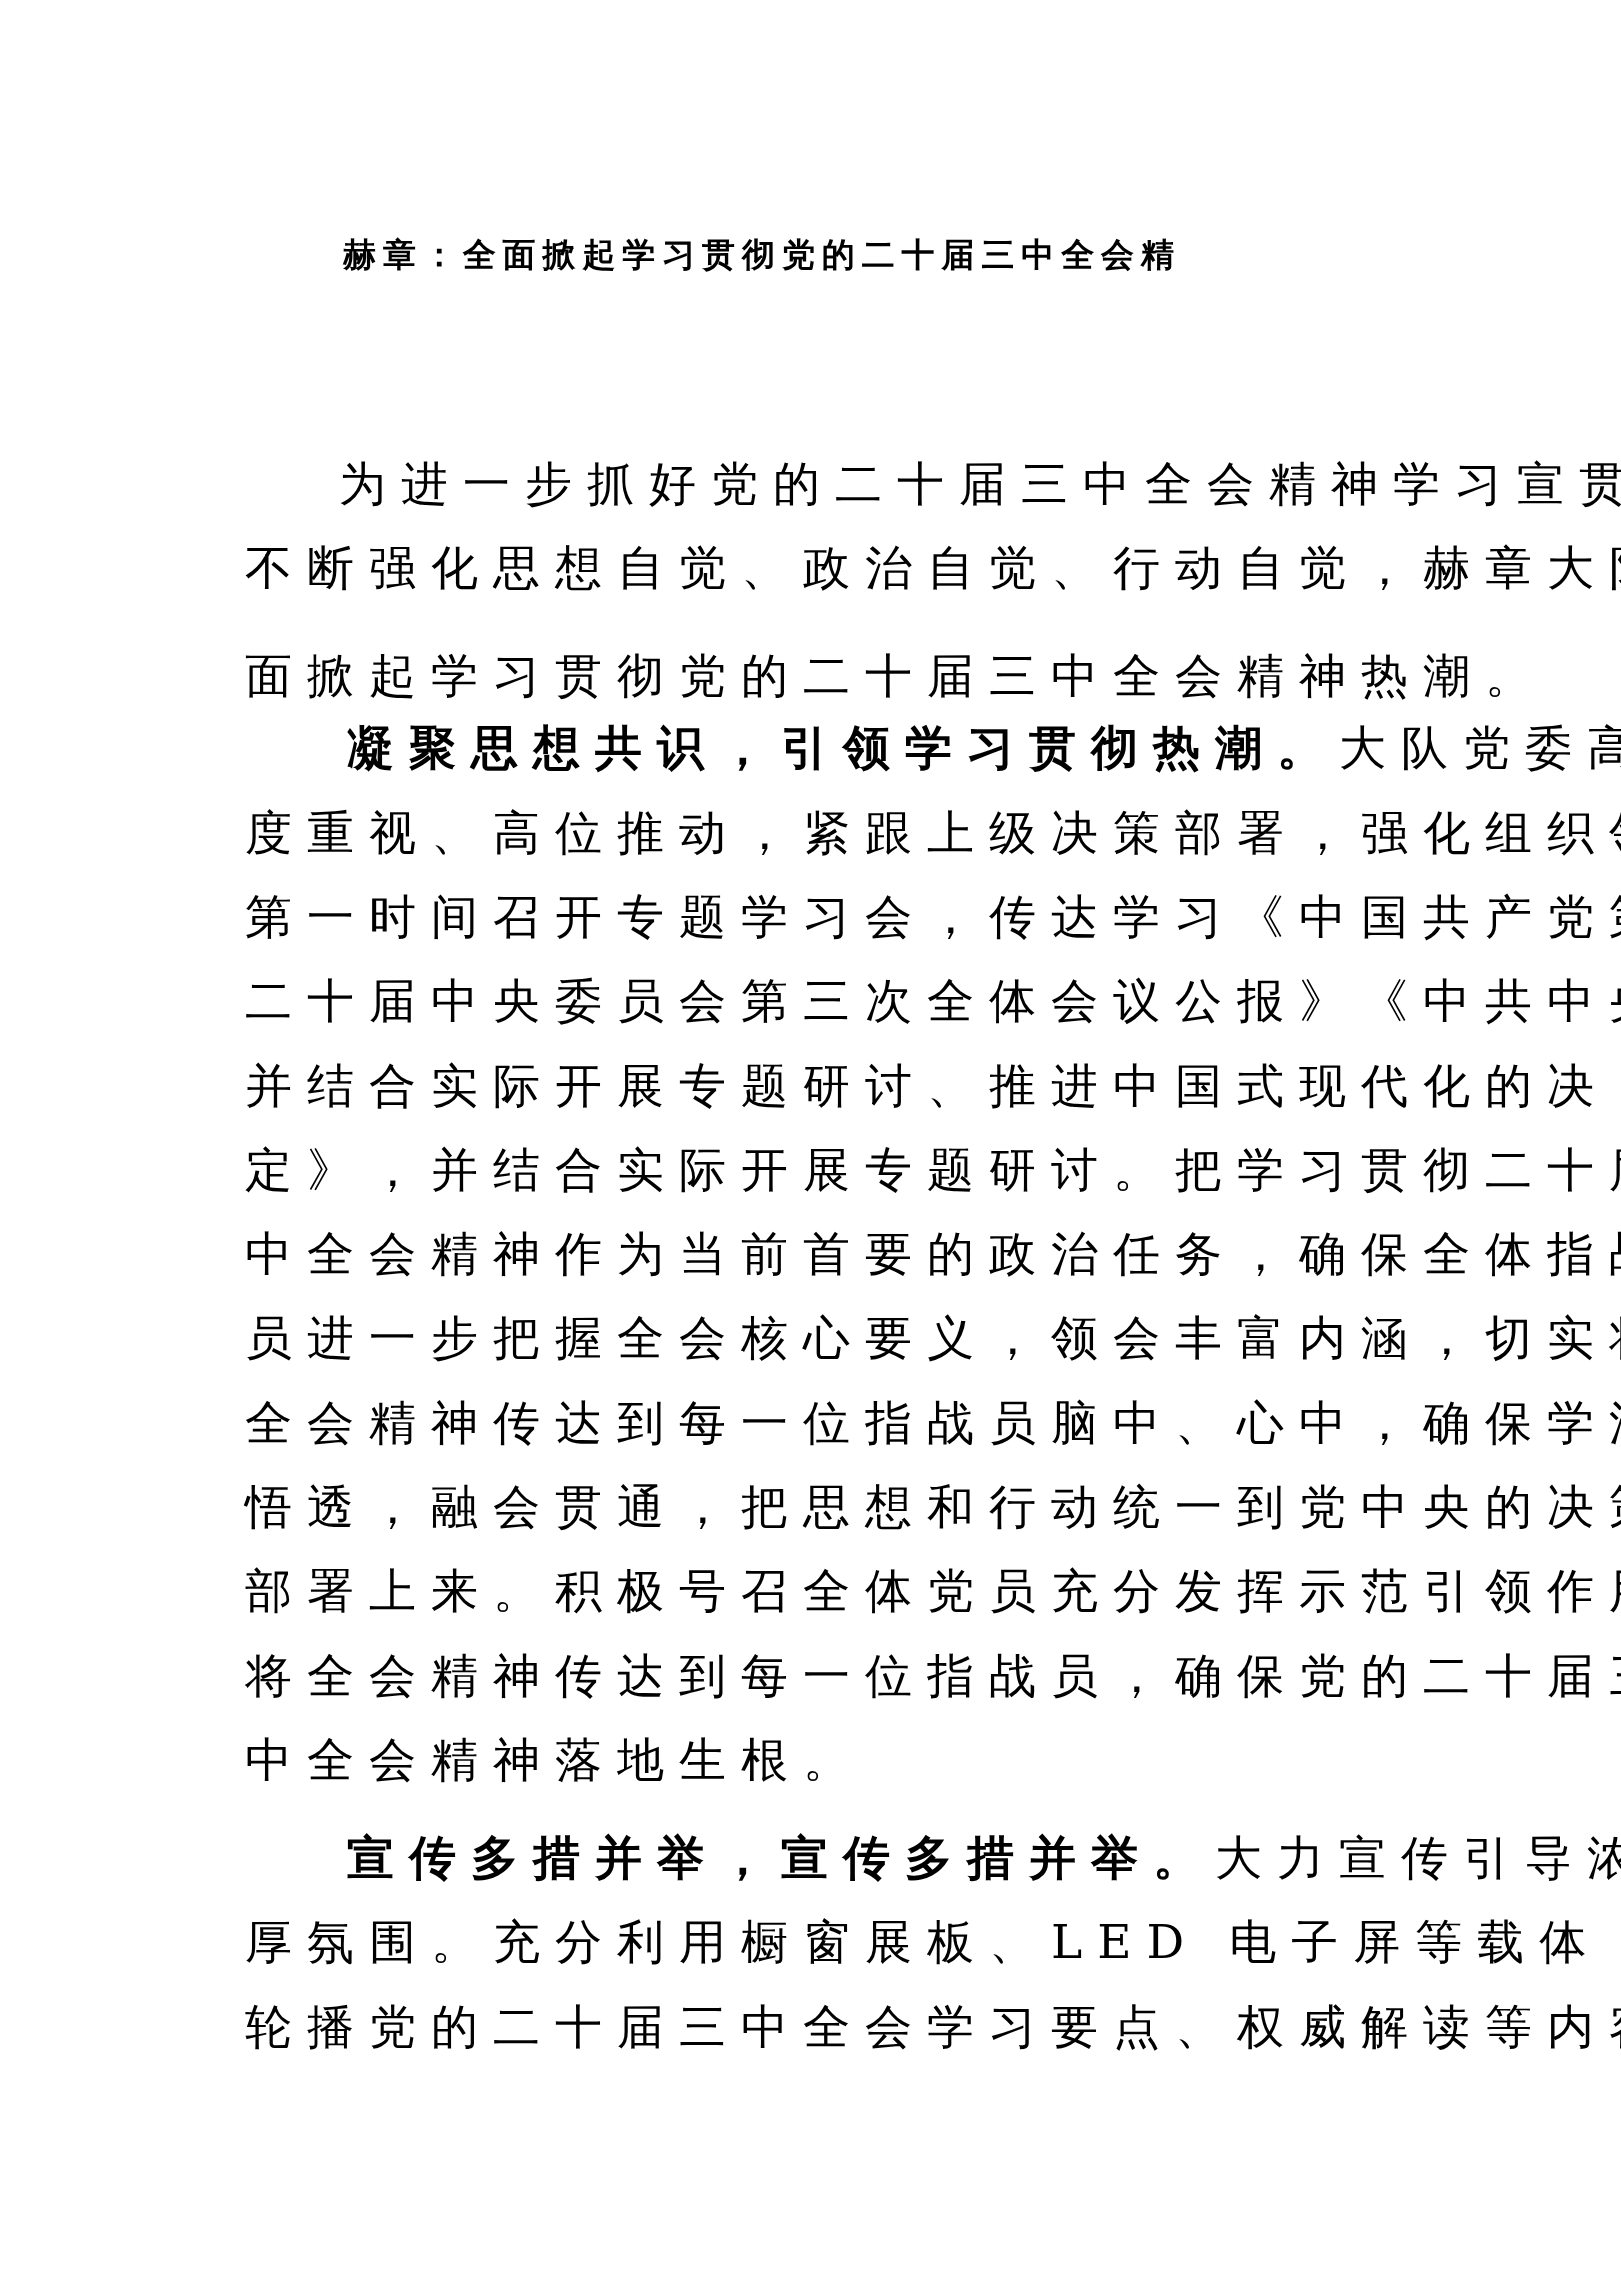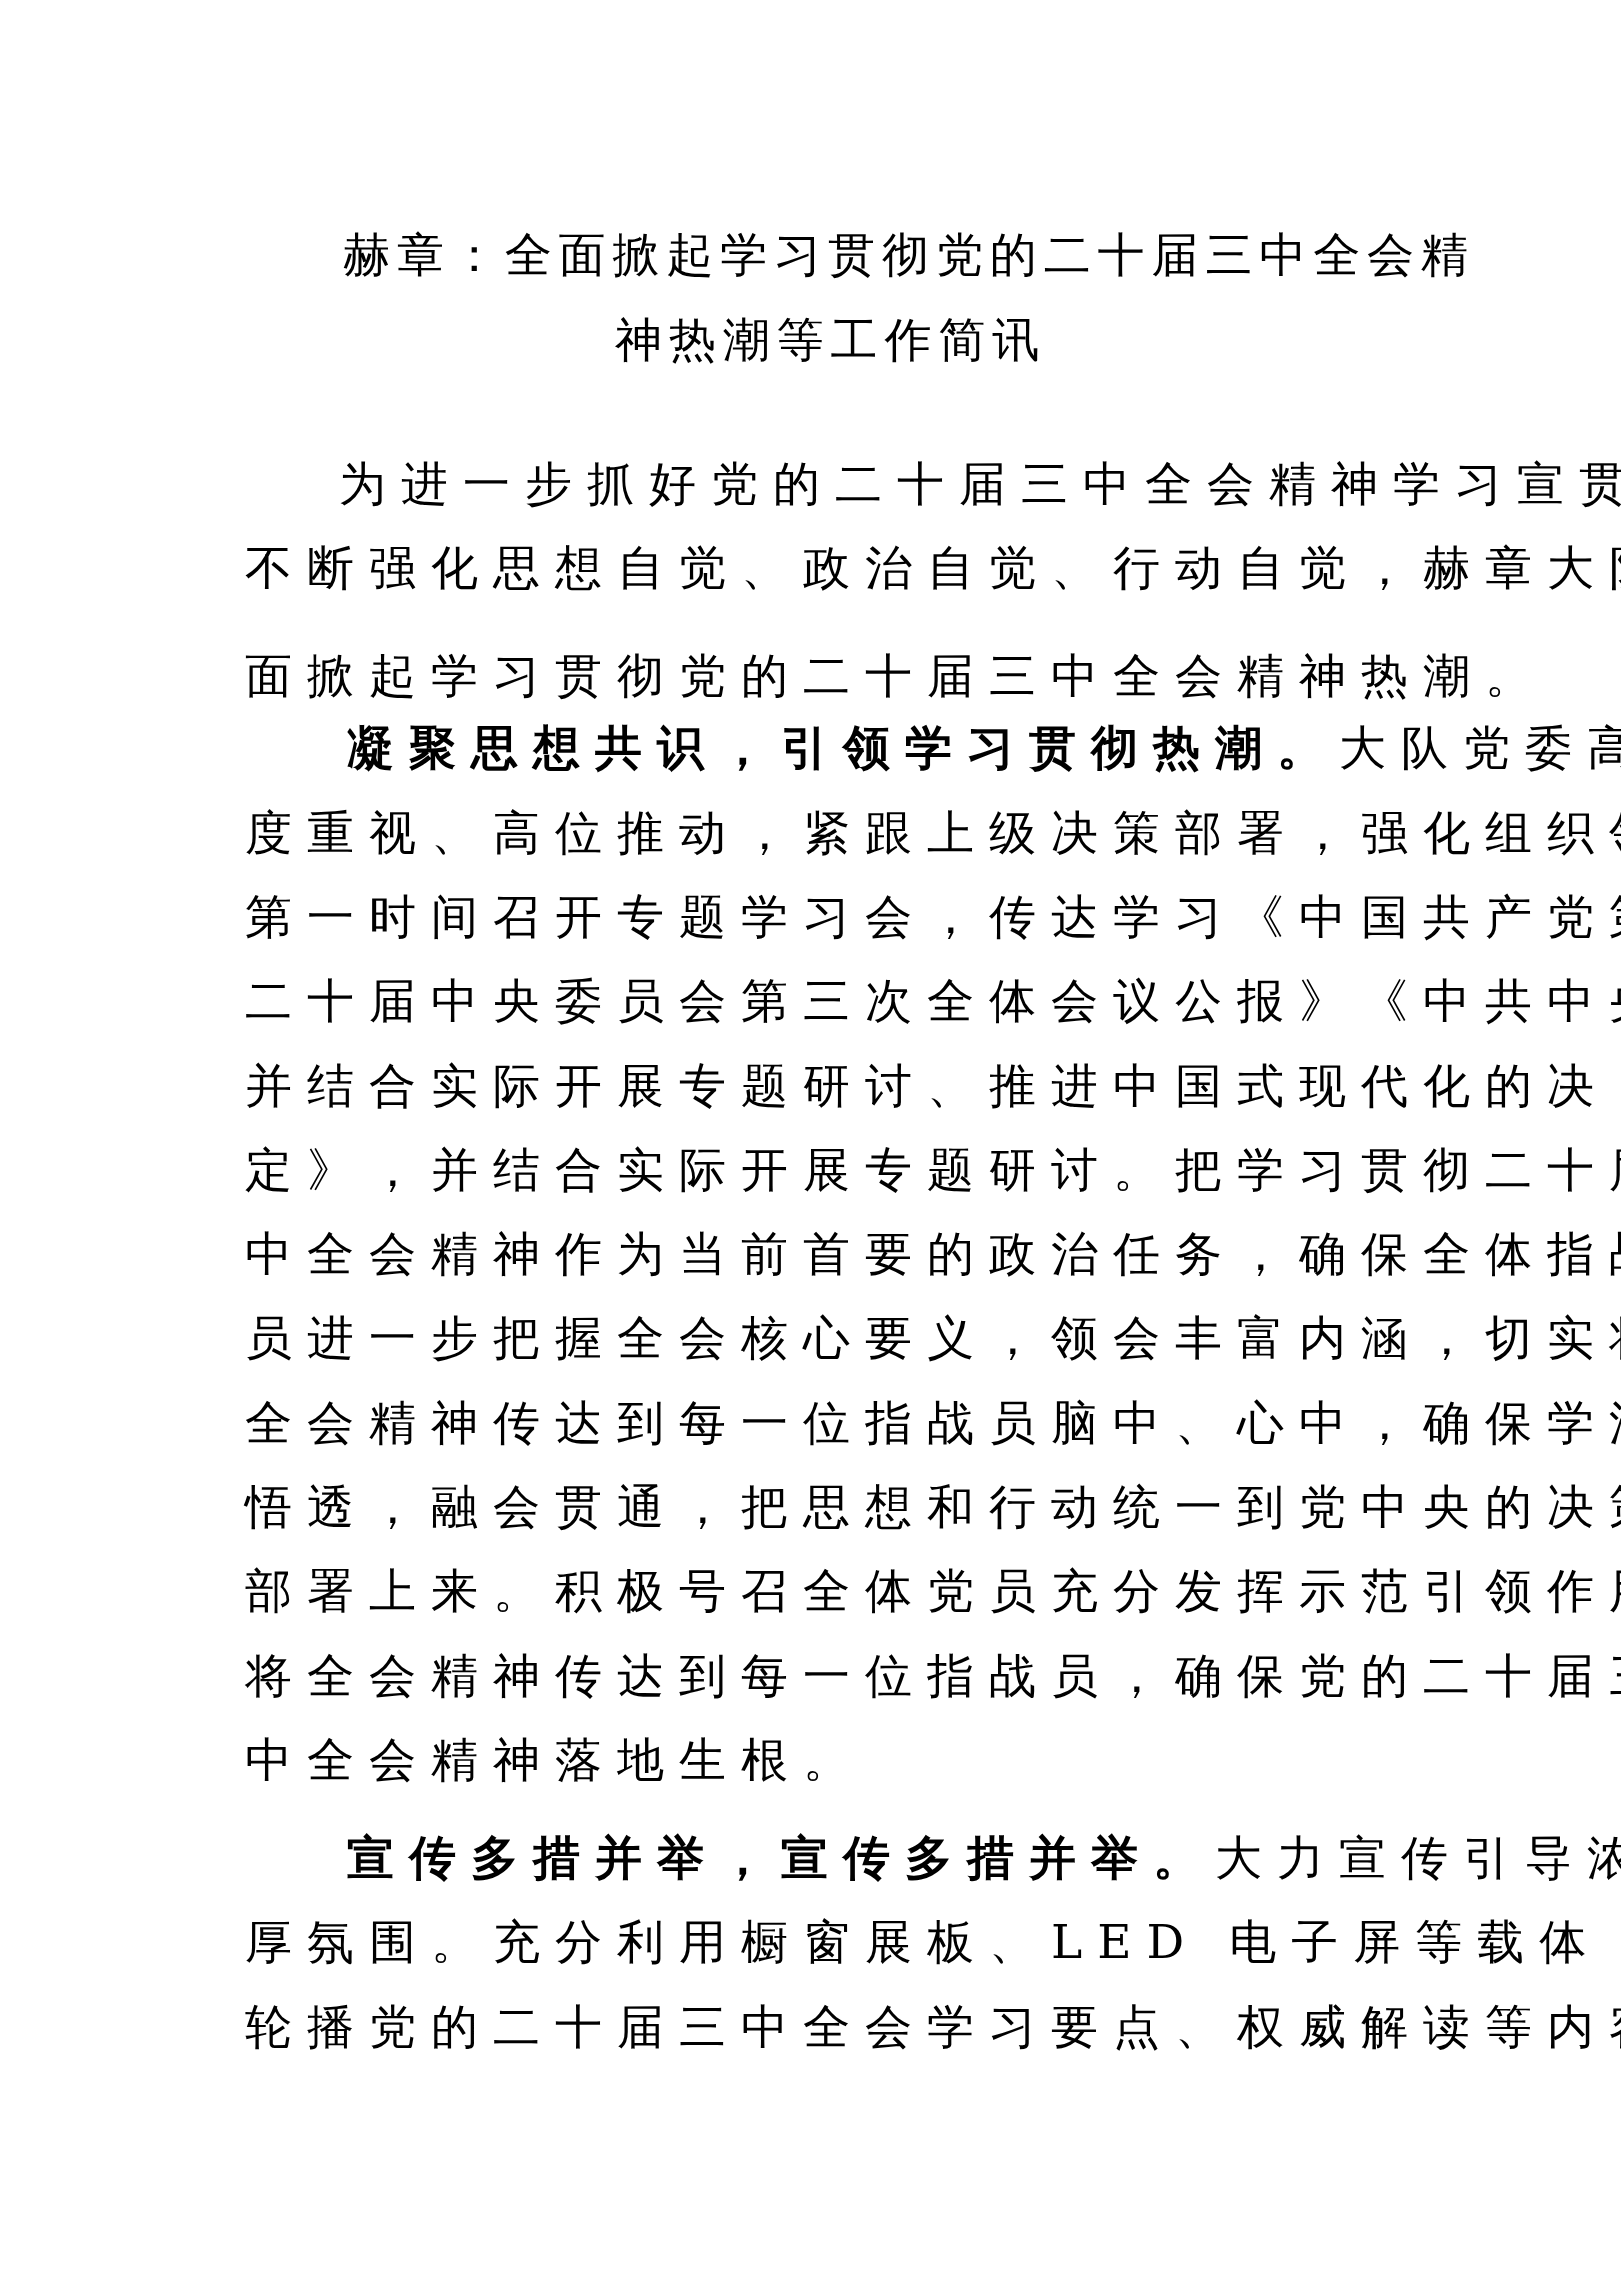--- a/index.html
+++ b/index.html
@@ -17,25 +17,25 @@
   }
   .page {
     position: absolute;
     left: 0; top: 0;
     width: 1621px;
     height: 2293px;
     background: #ffffff;
   }
   .title-line {
     position: absolute;
-    font-size: 47px;
+    font-size: 33px;
     line-height: 59px;
     letter-spacing: 6.9px;
     white-space: nowrap;
-    font-weight: normal;
+    font-weight: bold;
   }
   .title-1 { left: 343px; top: 225px; }
   .title-2 { left: 615px; top: 310px; }
 
   .body-line {
     position: absolute;
     left: 245px;
     font-size: 47px;
     line-height: 59px;
     letter-spacing: 15px;
@@ -43,21 +43,20 @@
   }
   .indent { left: 339px; }
   .bold { font-weight: bold; margin-left: 8px; }
 </style>
 </head>
 <body>
 
 <div class="page">
 
   <div class="title-line title-1">赫章：全面掀起学习贯彻党的二十届三中全会精</div>
-  <div class="title-line title-2">神热潮等工作简讯</div>
 
   <div>
     <div class="body-line indent" style="top:454px;">为进一步抓好党的二十届三中全会精神学习宣贯，</div>
     <div class="body-line" style="top:538px;">不断强化思想自觉、政治自觉、行动自觉，赫章大队全</div>
     <div class="body-line" style="top:606px;margin-top:40px;">面掀起学习贯彻党的二十届三中全会精神热潮。</div>
   </div>
 
   <div>
     <div class="body-line indent" style="top:718px;"><span class="bold">凝聚思想共识，引领学习贯彻热潮。</span><span>大队党委高</span></div>
     <div class="body-line" style="top:803px;">度重视、高位推动，紧跟上级决策部署，强化组织领导</div>

